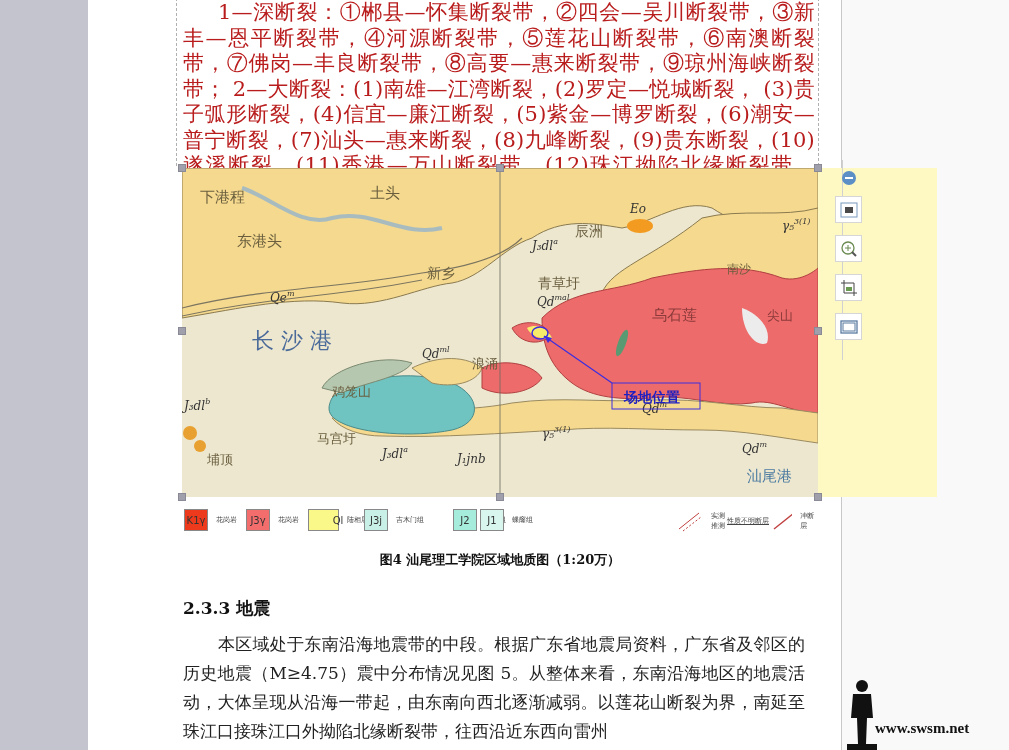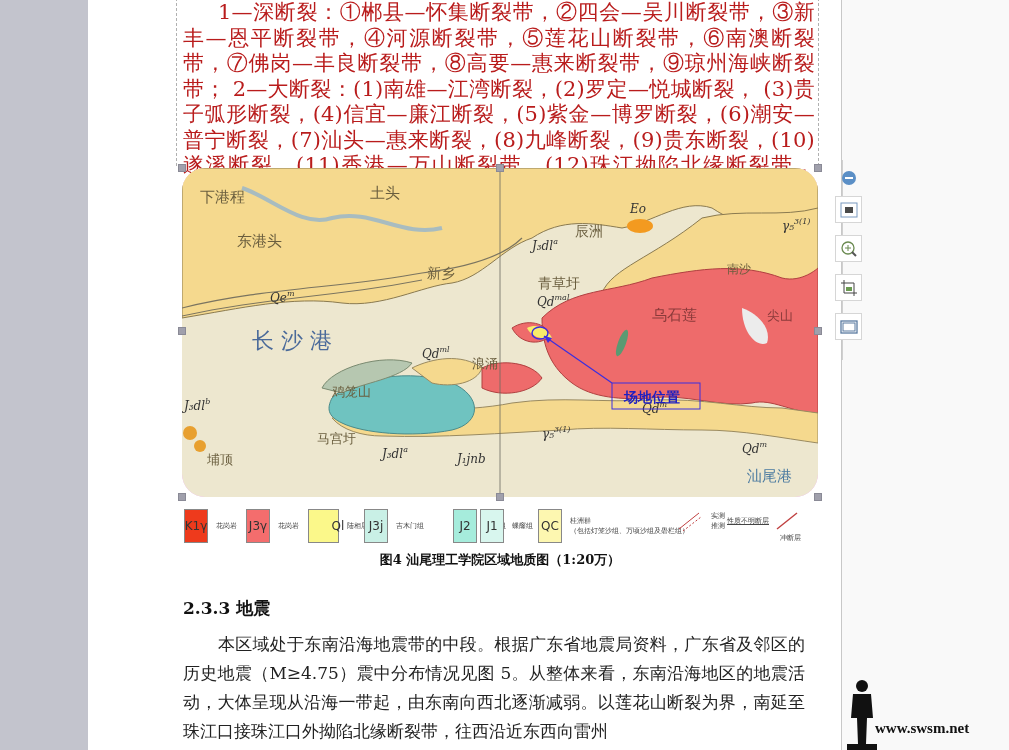--- a/index.html
+++ b/index.html
@@ -7,27 +7,27 @@
   body { position: relative; background: #f9f9f9; font-family: "DejaVu Serif", "Liberation Serif", serif; }
   .left-gutter { position: absolute; left: 0; top: 0; width: 88px; height: 750px; background: #c3c4cd; }
   .page { position: absolute; left: 88px; top: 0; width: 754px; height: 750px; background: #ffffff; border-right: 1px solid #c8c8c8; }
   .right-panel { position: absolute; left: 843px; top: 0; width: 166px; height: 750px; background: #f9f9f9; }
 
   .textbox { position: absolute; left: 176px; top: -2px; width: 643px; height: 168px; border-left: 1px dashed #b0b0b0; border-right: 1px dashed #b0b0b0; }
   .para { position: absolute; left: 183px; width: 632px; font-size: 21px; line-height: 25.5px; color: #b91c1c; text-align: justify; }
   .para.fault { top: 0px; text-indent: 35px; letter-spacing: 0.2px; }
   .anchor-icon { display: inline-block; width: 14px; height: 14px; border: 2px solid #f0a020; border-radius: 50%; border-right-color: transparent; vertical-align: -1px; margin: 0 2px; }
 
-  .figure { position: absolute; left: 182px; top: 168px; width: 636px; height: 329px; overflow: hidden; background: #f0abfc; border-radius: 23px; }
+  .figure { position: absolute; left: 182px; top: 168px; width: 755px; height: 329px; overflow: hidden; background: #fef9c3; }
   .figure svg { display: block; }
   .handle { position: absolute; width: 8px; height: 8px; background: #a0a0ac; border: 1px solid #8a8a96; }
 
   .legend { position: absolute; left: 182px; top: 506px; width: 636px; height: 30px; }
   .legend-item { position: absolute; top: 3px; display: flex; align-items: center; }
-  .swatch { width: 24px; height: 34px; border: 1px solid #888; font-size: 12px; display: flex; align-items: center; justify-content: center; color: #333; font-family: "DejaVu Sans", sans-serif; }
+  .swatch { width: 24px; height: 22px; border: 1px solid #888; font-size: 10px; display: flex; align-items: center; justify-content: center; color: #333; font-family: "DejaVu Sans", sans-serif; }
   .legend-label { font-size: 7px; color: #444; margin-left: 8px; font-family: "DejaVu Sans", sans-serif; line-height: 10px; }
 
   .caption { position: absolute; left: 182px; top: 551px; width: 636px; text-align: center; font-size: 13px; font-weight: bold; color: #111; }
   .heading { position: absolute; left: 183px; top: 597px; font-size: 17px; font-weight: bold; color: #111; }
   .body-text { position: absolute; left: 183px; top: 630px; width: 622px; font-size: 17px; line-height: 29px; color: #222; text-indent: 35px; text-align: justify; }
 
   .toolbar { position: absolute; left: 835px; top: 170px; width: 30px; }
   .collapse-btn { position: absolute; left: 7px; top: 1px; width: 14px; height: 14px; border-radius: 50%; background: #5b8fc6; }
   .collapse-btn::after { content: ""; position: absolute; left: 3px; top: 6px; width: 8px; height: 2px; background: #fff; }
   .tool-btn { position: absolute; left: 0; width: 27px; height: 27px; background: #fff; border: 1px solid #d6d6d6; display: flex; align-items: center; justify-content: center; }
@@ -147,33 +147,29 @@
     <span class="legend-label">吉木门组</span>
   </div>
   <div class="legend-item" style="left:243px;padding-left:28px;">
     <div class="swatch" style="background:#a6ecdc;">J2</div>
     <span class="legend-label">长埔组</span>
   </div>
   <div class="legend-item" style="left:298px;justify-content:space-between;">
     <div class="swatch" style="background:#d8f6ee;">J1</div>
     <span class="legend-label">蝶窿组</span>
   </div>
-  <div class="legend-item" style="left:356px;">
-    <div class="swatch" style="background:#fdf7b0;">QC</div>
-    <span class="legend-label"><span>桂洲群</span><br><span>（包括灯笼沙组、万顷沙组及礐栏组）</span></span>
-  </div>
   <div class="legend-item" style="left:495px;">
     <svg width="26" height="24">
         <line x1="2" y1="20" x2="22" y2="4" stroke="#c04040" stroke-width="1"></line>
         <line x1="6" y1="22" x2="24" y2="8" stroke="#c04040" stroke-width="1" stroke-dasharray="2,2"></line>
       </svg>
     <span class="legend-label"><span>实测</span><br><span>推测</span></span>
     <span class="legend-label" style="margin-left:2px;text-decoration:underline;">性质不明断层</span>
   </div>
-  <div class="legend-item" style="left:590px;flex-direction:column;">
+  <div class="legend-item" style="left:590px;">
     <svg width="24" height="24">
         <line x1="2" y1="20" x2="22" y2="4" stroke="#c04040" stroke-width="1.5"></line>
       </svg>
     <span class="legend-label">冲断层</span>
   </div>
 </div>
 
 <div class="caption">图4   汕尾理工学院区域地质图（1:20万）</div>
 <div class="heading">2.3.3  地震</div>
 <p class="body-text">本区域处于东南沿海地震带的中段。根据广东省地震局资料，广东省及邻区的历史地震（M≥4.75）震中分布情况见图 5。从整体来看，东南沿海地区的地震活动，大体呈现从沿海一带起，由东南向西北逐渐减弱。以莲花山断裂为界，南延至珠江口接珠江口外拗陷北缘断裂带，往西沿近东西向雷州</p>

